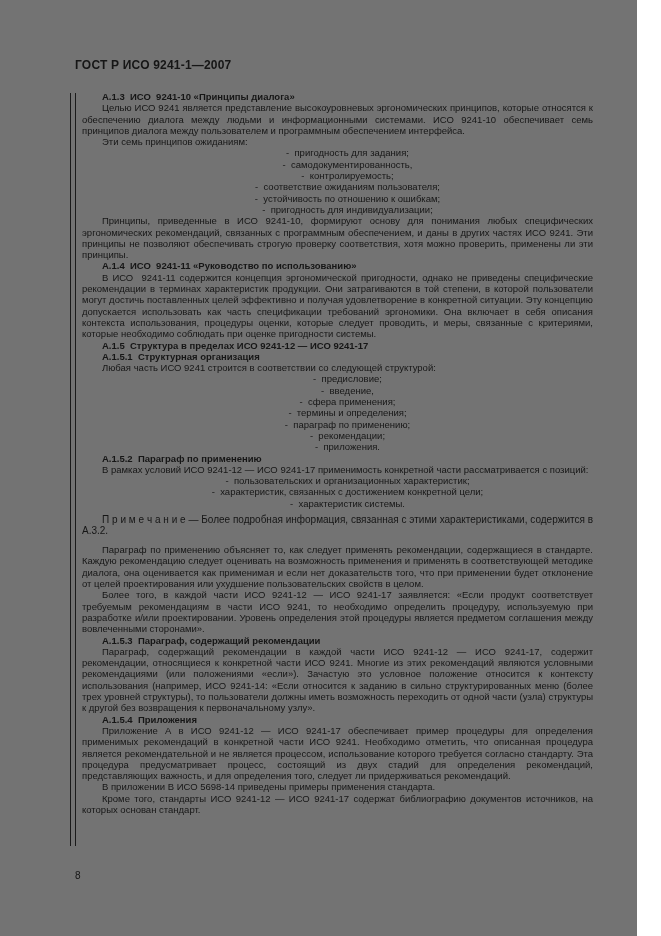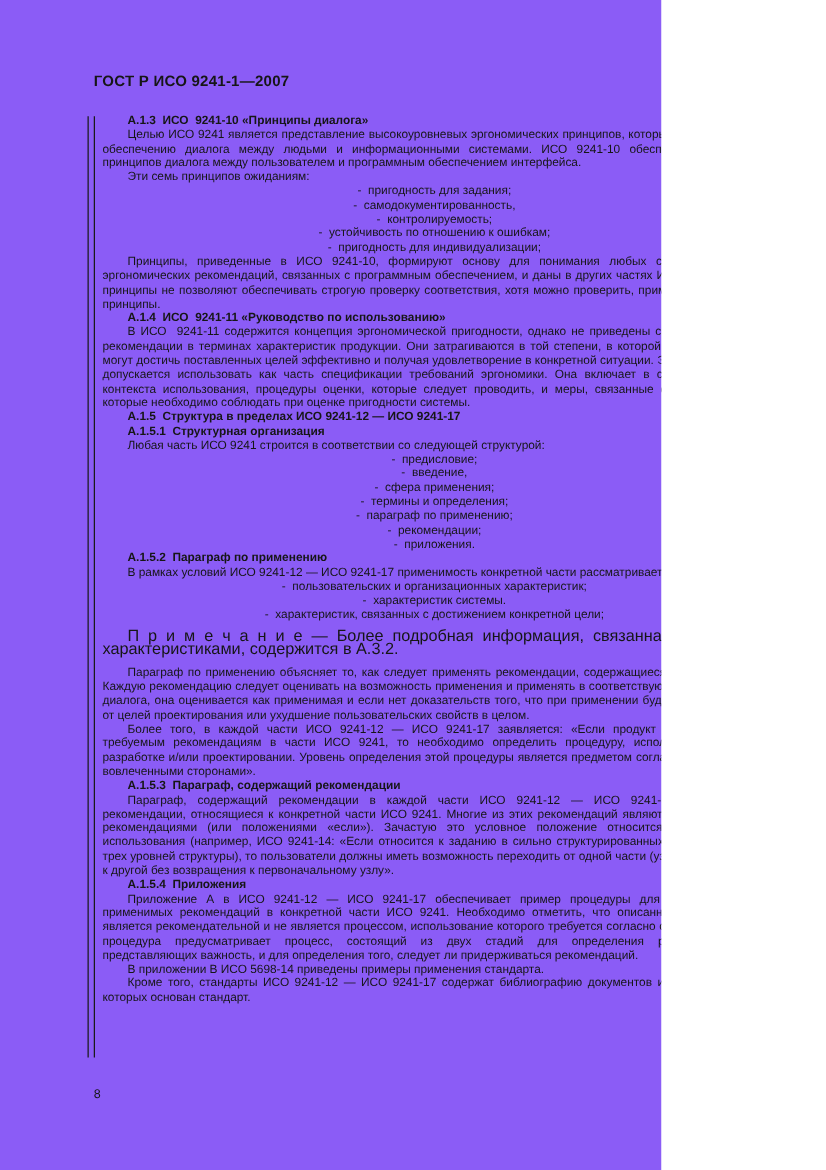--- a/index.html
+++ b/index.html
@@ -5,22 +5,22 @@
   html, body { margin: 0; padding: 0; }
   body {
     width: 661px; height: 936px;
     background: #ffffff;
     font-family: "Liberation Sans", sans-serif;
     color: #161616;
     -webkit-font-smoothing: antialiased;
   }
   .page {
     position: relative;
-    width: 529px; height: 936px;
-    background: #8b5cf6;
+    width: 637px; height: 936px;
+    background: #737373;
     overflow: hidden;
   }
   .running-header {
     position: absolute;
     left: 75px; top: 58px;
     font-size: 12px;
     font-weight: bold;
     letter-spacing: 0.2px;
     white-space: nowrap;
   }
@@ -44,21 +44,21 @@
   .h {
     font-weight: bold;
     text-align: left;
     white-space: nowrap;
   }
   .li {
     padding-left: 20px;
     text-align: center;
   }
   .note {
-    font-size: 13px;
+    font-size: 10px;
     line-height: 10.6px;
     margin: 6px 0 8px 0;
   }
   .page-number {
     position: absolute;
     left: 75px; top: 870px;
     font-size: 10px;
   }
 </style>
 </head>
@@ -73,20 +73,21 @@
   <div class="content">
 
     <p class="h">А.1.3&nbsp; ИСО&nbsp; 9241-10 «Принципы диалога»</p>
     <p class="p">Целью ИСО 9241 является представление высокоуровневых эргономических принципов, которые относятся к обеспечению диалога между людьми и информационными системами. ИСО 9241-10 обеспечивает семь принципов диалога между пользователем и программным обеспечением интерфейса.</p>
     <p class="p">Эти семь принципов ожиданиям:</p>
 
     <div class="list">
       <p class="li">-&nbsp; пригодность для задания;</p>
       <p class="li">-&nbsp; самодокументированность,</p>
       <p class="li">-&nbsp; контролируемость;</p>
+      <p class="li">-&nbsp; соответствие ожиданиям пользователя;</p>
       <p class="li">-&nbsp; устойчивость по отношению к ошибкам;</p>
       <p class="li">-&nbsp; пригодность для индивидуализации;</p>
     </div>
 
     <p class="p">Принципы, приведенные в ИСО 9241-10, формируют основу для понимания любых специфических эргономических рекомендаций, связанных с программным обеспечением, и даны в других частях ИСО 9241. Эти принципы не позволяют обеспечивать строгую проверку соответствия, хотя можно проверить, применены ли эти принципы.</p>
     <p class="h">А.1.4&nbsp; ИСО&nbsp; 9241-11 «Руководство по использованию»</p>
     <p class="p">В ИСО&nbsp; 9241-11 содержится концепция эргономической пригодности, однако не приведены специфические рекомендации в терминах характеристик продукции. Они затрагиваются в той степени, в которой пользователи могут достичь поставленных целей эффективно и получая удовлетворение в конкретной ситуации. Эту концепцию допускается использовать как часть спецификации требований эргономики. Она включает в себя описания контекста использования, процедуры оценки, которые следует проводить, и меры, связанные с критериями, которые необходимо соблюдать при оценке пригодности системы.</p>
     <p class="h">А.1.5&nbsp; Структура в пределах ИСО 9241-12 — ИСО 9241-17</p>
     <p class="h">А.1.5.1&nbsp; Структурная организация</p>
     <p class="p">Любая часть ИСО 9241 строится в соответствии со следующей структурой:</p>
@@ -99,22 +100,22 @@
       <p class="li">-&nbsp; параграф по применению;</p>
       <p class="li">-&nbsp; рекомендации;</p>
       <p class="li">-&nbsp; приложения.</p>
     </div>
 
     <p class="h">А.1.5.2&nbsp; Параграф по применению</p>
     <p class="p">В рамках условий ИСО 9241-12 — ИСО 9241-17 применимость конкретной части рассматривается с позиций:</p>
 
     <div class="list">
       <p class="li">-&nbsp; пользовательских и организационных характеристик;</p>
+      <p class="li">-&nbsp; характеристик, связанных с достижением конкретной цели;</p>
       <p class="li">-&nbsp; характеристик системы.</p>
-      <p class="li">-&nbsp; характеристик, связанных с достижением конкретной цели;</p>
     </div>
 
     <p class="note">П р и м е ч а н и е — Более подробная информация, связанная с этими характеристиками, содержится в А.3.2.</p>
 
     <p class="p">Параграф по применению объясняет то, как следует применять рекомендации, содержащиеся в стандарте. Каждую рекомендацию следует оценивать на возможность применения и применять в соответствующей методике диалога, она оценивается как применимая и если нет доказательств того, что при применении будет отклонение от целей проектирования или ухудшение пользовательских свойств в целом.</p>
     <p class="p">Более того, в каждой части ИСО 9241-12 — ИСО 9241-17 заявляется: «Если продукт соответствует требуемым рекомендациям в части ИСО 9241, то необходимо определить процедуру, используемую при разработке и/или проектировании. Уровень определения этой процедуры является предметом соглашения между вовлеченными сторонами».</p>
     <p class="h">А.1.5.3&nbsp; Параграф, содержащий рекомендации</p>
     <p class="p">Параграф, содержащий рекомендации в каждой части ИСО 9241-12 — ИСО 9241-17, содержит рекомендации, относящиеся к конкретной части ИСО 9241. Многие из этих рекомендаций являются условными рекомендациями (или положениями «если»). Зачастую это условное положение относится к контексту использования (например, ИСО 9241-14: «Если относится к заданию в сильно структурированных меню (более трех уровней структуры), то пользователи должны иметь возможность переходить от одной части (узла) структуры к другой без возвращения к первоначальному узлу».</p>
     <p class="h">А.1.5.4&nbsp; Приложения</p>
     <p class="p">Приложение А в ИСО 9241-12 — ИСО 9241-17 обеспечивает пример процедуры для определения применимых рекомендаций в конкретной части ИСО 9241. Необходимо отметить, что описанная процедура является рекомендательной и не является процессом, использование которого требуется согласно стандарту. Эта процедура предусматривает процесс, состоящий из двух стадий для определения рекомендаций, представляющих важность, и для определения того, следует ли придерживаться рекомендаций.</p>

